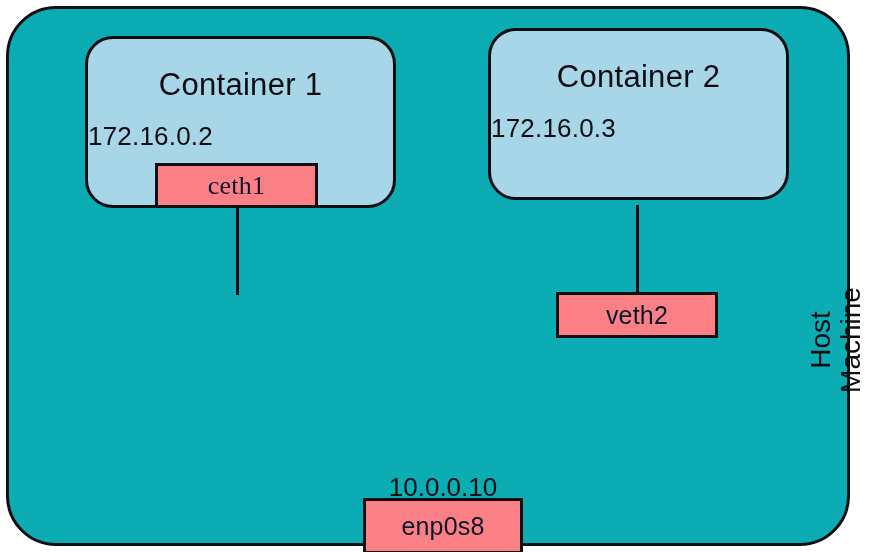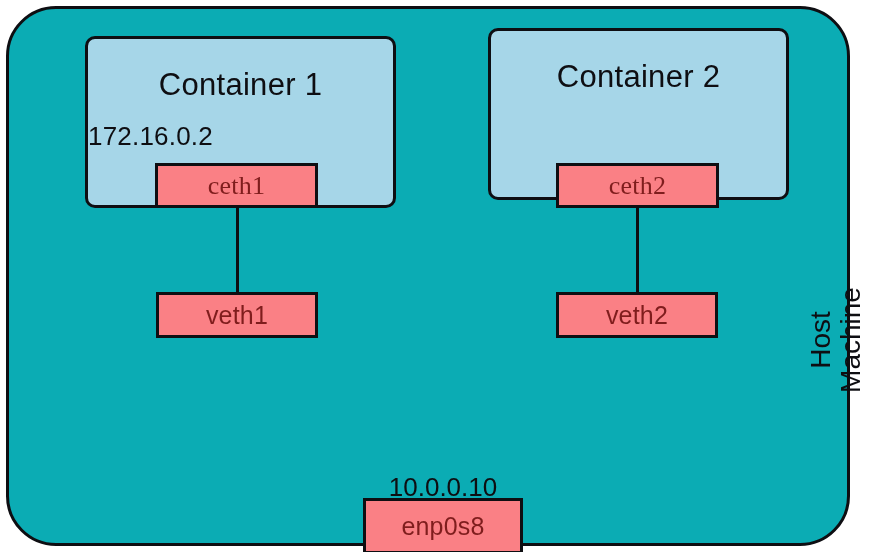--- a/index.html
+++ b/index.html
@@ -28,21 +28,21 @@
     background: #0BACB4;
     border: 3px solid #0e0e12;
     border-radius: 50px;
     box-sizing: border-box;
   }
   
   .container-box {
     position: absolute;
     background: #A6D6E8;
     border: 3px solid #0e0e12;
-    border-radius: 10px;
+    border-radius: 28px;
     box-sizing: border-box;
   }
   #container-1 { left: 85px;  top: 36px; width: 311px; height: 172px; }
   #container-2 { left: 488px; top: 28px; width: 301px; height: 172px; }
 
   .container-title {
     position: absolute;
     left: 0;
     right: 0;
     top: 28px;
@@ -69,21 +69,21 @@
   }
   
   .nic-box {
     position: absolute;
     background: #FA8085;
     border: 3px solid #0e0e12;
     box-sizing: border-box;
     display: flex;
     align-items: center;
     justify-content: center;
-    color: #7f1d1d;
+    color: #0f172a;
   }
   .nic-label {
     font-size: 25px;
     line-height: 1;
     letter-spacing: 0.2px;
     white-space: nowrap;
   }
   
   .nic-serif .nic-label {
     font-family: "Liberation Serif", serif;
@@ -164,32 +164,27 @@
   <div class="connector" id="link-1"></div>
   <div class="connector" id="link-2"></div>
 
   <div class="container-box" id="container-1">
     <div class="container-title">Container 1</div>
     <div class="container-ip">172.16.0.2</div>
   </div>
 
   <div class="container-box" id="container-2">
     <div class="container-title">Container 2</div>
+    <div class="container-ip">172.16.0.3</div>
   </div>
 
   <div class="nic-box nic-serif" id="ceth1">
     <span class="nic-label">ceth1</span>
   </div>
-  <div class="nic-box nic-serif" id="ceth2">
-    <span class="nic-label">ceth2</span>
-  </div>
 
-  <div class="nic-box nic-sans" id="veth1">
-    <span class="nic-label">veth1</span>
-  </div>
   <div class="nic-box nic-sans" id="veth2">
     <span class="nic-label">veth2</span>
   </div>
 
   <div class="host-ip">10.0.0.10</div>
   <div class="nic-box nic-sans" id="enp0s8">
     <span class="nic-label">enp0s8</span>
   </div>
 
 </div>

